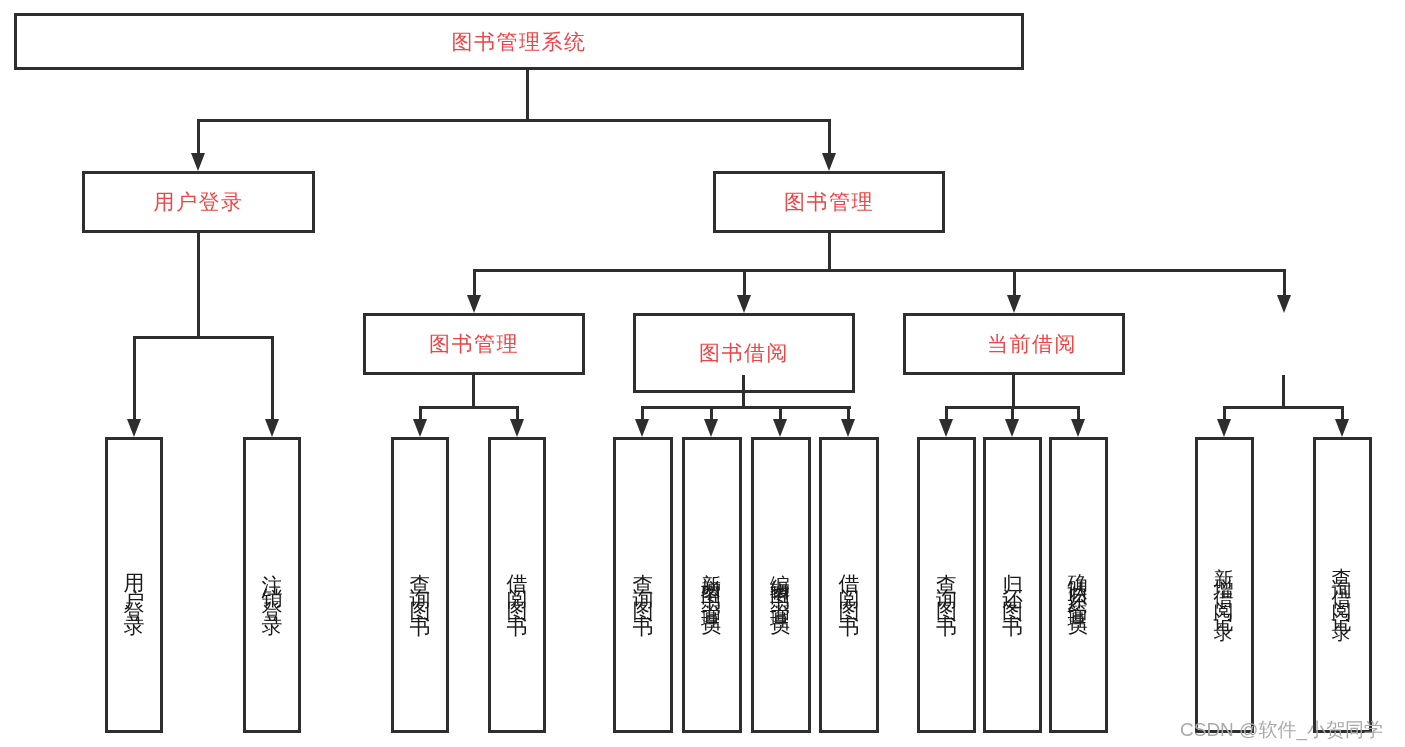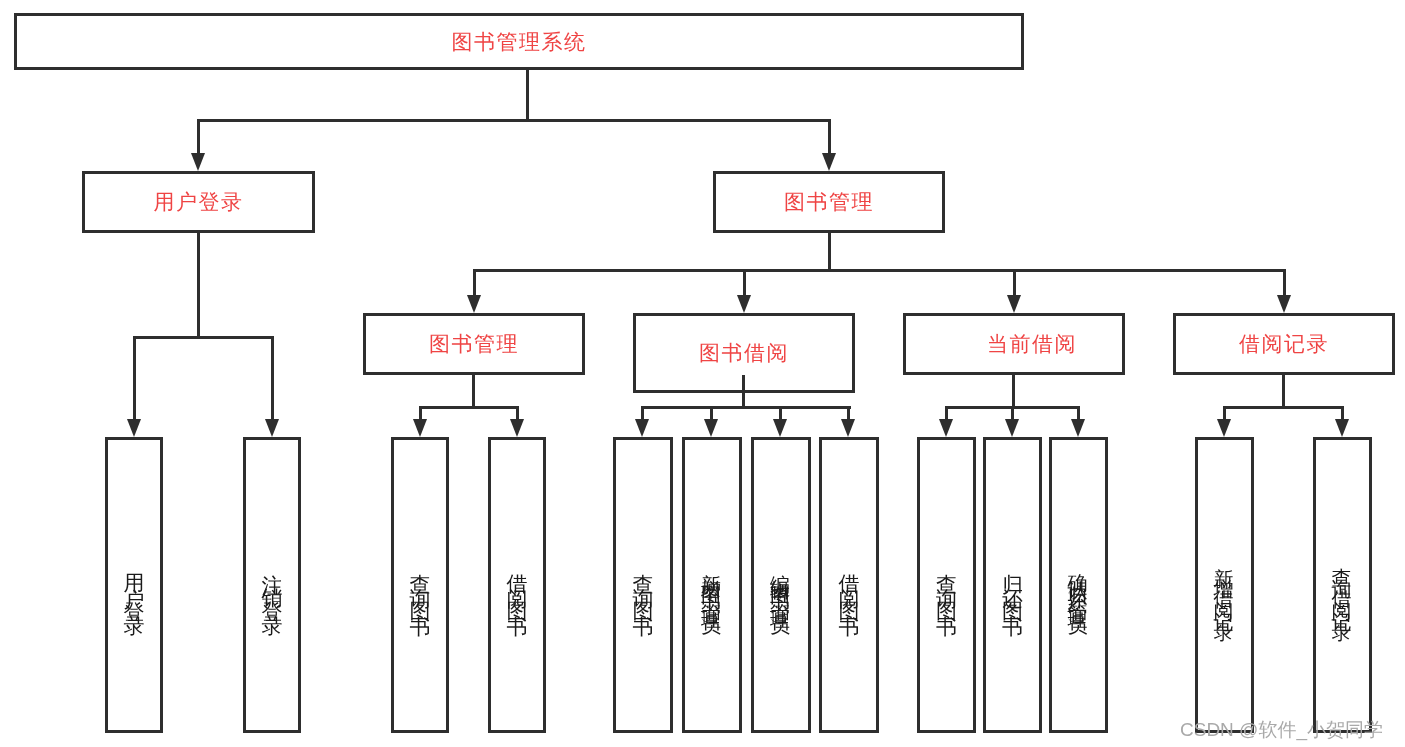--- a/index.html
+++ b/index.html
@@ -102,23 +102,20 @@
 
   <div class="node" style="left:363px; top:313px; width:222px; height:62px;">
     <span class="hlabel">图书管理</span>
   </div>
   <div class="node" style="left:633px; top:313px; width:222px; height:80px;">
     <span class="hlabel">图书借阅</span>
   </div>
   <div class="node" style="left:903px; top:313px; width:222px; height:62px;padding-left:36px;">
     <span class="hlabel">当前借阅</span>
   </div>
-  <div class="node" style="left:1173px; top:313px; width:222px; height:62px;">
-    <span class="hlabel">借阅记录</span>
-  </div>
 
   <div class="vline" style="left:472px; top:375px; height:34px;"></div>
   <div class="hline" style="left:419px; top:406px; width:100px;"></div>
   <div class="vline" style="left:419px; top:406px; height:16px;"></div>
   <div class="arrowhead" style="left:413px; top:419px;"></div>
   <div class="vline" style="left:516px; top:406px; height:16px;"></div>
   <div class="arrowhead" style="left:510px; top:419px;"></div>
 
   <div class="vline" style="left:742px; top:375px; height:34px;"></div>
   <div class="hline" style="left:641px; top:406px; width:210px;"></div>

